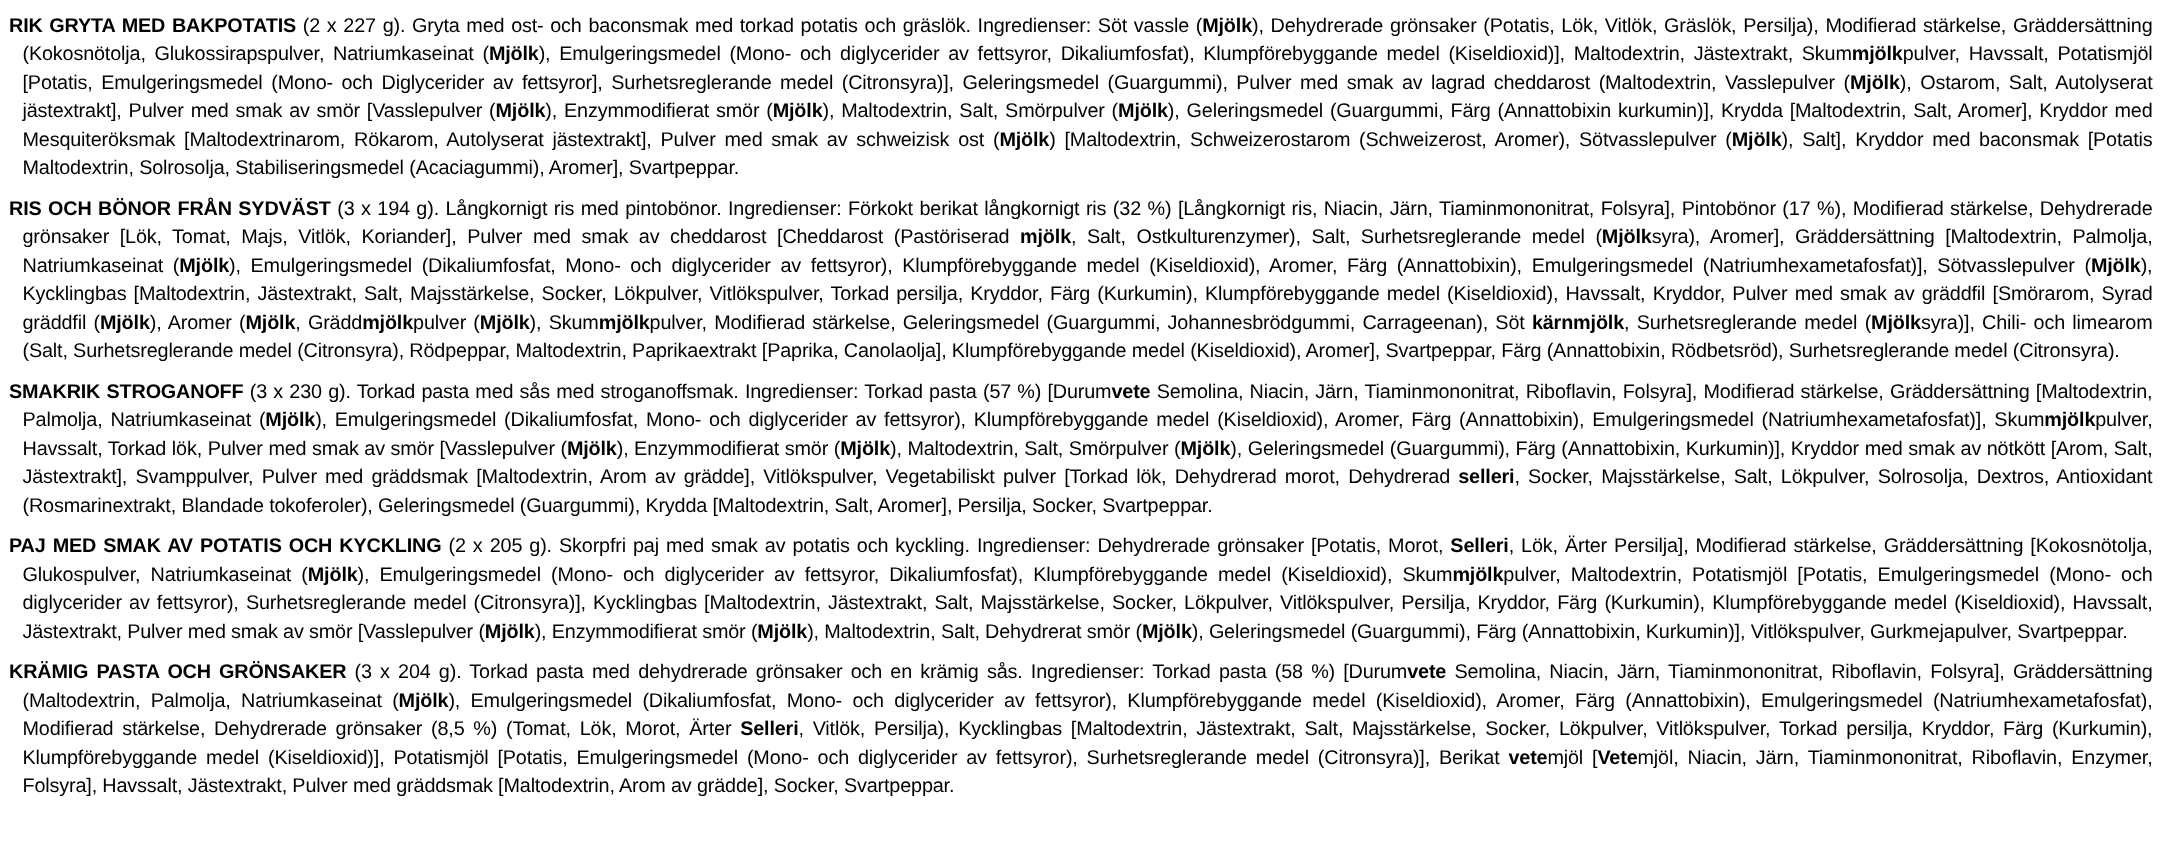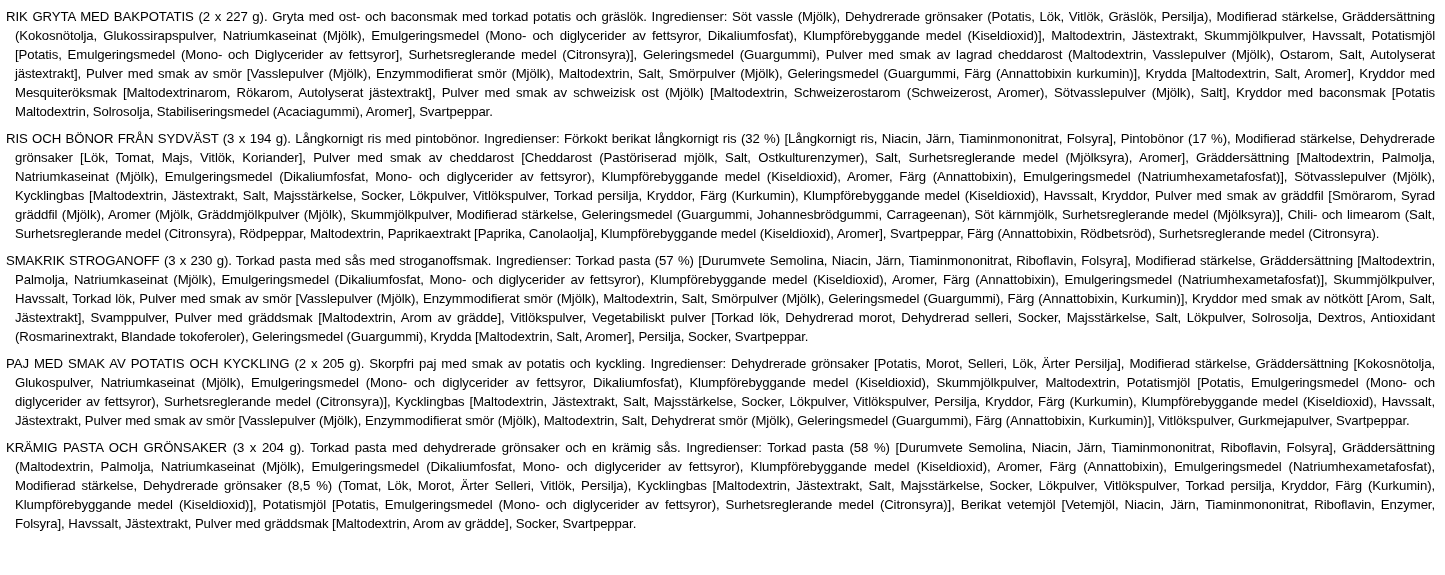--- a/index.html
+++ b/index.html
@@ -22,21 +22,21 @@
     letter-spacing: -0.1px;
     color: #000000;
     text-align: justify;
   }
   .product {
     margin: 0 0 8px 0;
     padding-left: 9px;
     text-indent: -9px;
   }
   .product b {
-    font-weight: normal;
+    font-weight: bold;
   }
 </style>
 </head>
 <body>
 
 <main class="doc">
   <div id="paragraphs">
       <p class="product"><b>RIK GRYTA MED BAKPOTATIS</b><span> (2 x 227 g). Gryta med ost- och baconsmak med torkad potatis och gräslök. Ingredienser: Söt vassle (</span><b>Mjölk</b><span>), Dehydrerade grönsaker (Potatis, Lök, Vitlök, Gräslök, Persilja), Modifierad stärkelse, Gräddersättning (Kokosnötolja, Glukossirapspulver, Natriumkaseinat (</span><b>Mjölk</b><span>), Emulgeringsmedel (Mono- och diglycerider av fettsyror, Dikaliumfosfat), Klumpförebyggande medel (Kiseldioxid)], Maltodextrin, Jästextrakt, Skum</span><b>mjölk</b><span>pulver, Havssalt, Potatismjöl [Potatis, Emulgeringsmedel (Mono- och Diglycerider av fettsyror], Surhetsreglerande medel (Citronsyra)], Geleringsmedel (Guargummi), Pulver med smak av lagrad cheddarost (Maltodextrin, Vasslepulver (</span><b>Mjölk</b><span>), Ostarom, Salt, Autolyserat jästextrakt], Pulver med smak av smör [Vasslepulver (</span><b>Mjölk</b><span>), Enzymmodifierat smör (</span><b>Mjölk</b><span>), Maltodextrin, Salt, Smörpulver (</span><b>Mjölk</b><span>), Geleringsmedel (Guargummi, Färg (Annattobixin kurkumin)], Krydda [Maltodextrin, Salt, Aromer], Kryddor med Mesquiteröksmak [Maltodextrinarom, Rökarom, Autolyserat jästextrakt], Pulver med smak av schweizisk ost (</span><b>Mjölk</b><span>) [Maltodextrin, Schweizerostarom (Schweizerost, Aromer), Sötvasslepulver (</span><b>Mjölk</b><span>), Salt], Kryddor med baconsmak [Potatis Maltodextrin, Solrosolja, Stabiliseringsmedel (Acaciagummi), Aromer], Svartpeppar.</span></p>
       <p class="product"><b>RIS OCH BÖNOR FRÅN SYDVÄST</b><span> (3 x 194 g). Långkornigt ris med pintobönor. Ingredienser: Förkokt berikat långkornigt ris (32 %) [Långkornigt ris, Niacin, Järn, Tiaminmononitrat, Folsyra], Pintobönor (17 %), Modifierad stärkelse, Dehydrerade grönsaker [Lök, Tomat, Majs, Vitlök, Koriander], Pulver med smak av cheddarost [Cheddarost (Pastöriserad </span><b>mjölk</b><span>, Salt, Ostkulturenzymer), Salt, Surhetsreglerande medel (</span><b>Mjölk</b><span>syra), Aromer], Gräddersättning [Maltodextrin, Palmolja, Natriumkaseinat (</span><b>Mjölk</b><span>), Emulgeringsmedel (Dikaliumfosfat, Mono- och diglycerider av fettsyror), Klumpförebyggande medel (Kiseldioxid), Aromer, Färg (Annattobixin), Emulgeringsmedel (Natriumhexametafosfat)], Sötvasslepulver (</span><b>Mjölk</b><span>), Kycklingbas [Maltodextrin, Jästextrakt, Salt, Majsstärkelse, Socker, Lökpulver, Vitlökspulver, Torkad persilja, Kryddor, Färg (Kurkumin), Klumpförebyggande medel (Kiseldioxid), Havssalt, Kryddor, Pulver med smak av gräddfil [Smörarom, Syrad gräddfil (</span><b>Mjölk</b><span>), Aromer (</span><b>Mjölk</b><span>, Grädd</span><b>mjölk</b><span>pulver (</span><b>Mjölk</b><span>), Skum</span><b>mjölk</b><span>pulver, Modifierad stärkelse, Geleringsmedel (Guargummi, Johannesbrödgummi, Carrageenan), Söt </span><b>kärnmjölk</b><span>, Surhetsreglerande medel (</span><b>Mjölk</b><span>syra)], Chili- och limearom (Salt, Surhetsreglerande medel (Citronsyra), Rödpeppar, Maltodextrin, Paprikaextrakt [Paprika, Canolaolja], Klumpförebyggande medel (Kiseldioxid), Aromer], Svartpeppar, Färg (Annattobixin, Rödbetsröd), Surhetsreglerande medel (Citronsyra).</span></p>
       <p class="product"><b>SMAKRIK STROGANOFF</b><span> (3 x 230 g). Torkad pasta med sås med stroganoffsmak. Ingredienser: Torkad pasta (57 %) [Durum</span><b>vete</b><span> Semolina, Niacin, Järn, Tiaminmononitrat, Riboflavin, Folsyra], Modifierad stärkelse, Gräddersättning [Maltodextrin, Palmolja, Natriumkaseinat (</span><b>Mjölk</b><span>), Emulgeringsmedel (Dikaliumfosfat, Mono- och diglycerider av fettsyror), Klumpförebyggande medel (Kiseldioxid), Aromer, Färg (Annattobixin), Emulgeringsmedel (Natriumhexametafosfat)], Skum</span><b>mjölk</b><span>pulver, Havssalt, Torkad lök, Pulver med smak av smör [Vasslepulver (</span><b>Mjölk</b><span>), Enzymmodifierat smör (</span><b>Mjölk</b><span>), Maltodextrin, Salt, Smörpulver (</span><b>Mjölk</b><span>), Geleringsmedel (Guargummi), Färg (Annattobixin, Kurkumin)], Kryddor med smak av nötkött [Arom, Salt, Jästextrakt], Svamppulver, Pulver med gräddsmak [Maltodextrin, Arom av grädde], Vitlökspulver, Vegetabiliskt pulver [Torkad lök, Dehydrerad morot, Dehydrerad </span><b>selleri</b><span>, Socker, Majsstärkelse, Salt, Lökpulver, Solrosolja, Dextros, Antioxidant (Rosmarinextrakt, Blandade tokoferoler), Geleringsmedel (Guargummi), Krydda [Maltodextrin, Salt, Aromer], Persilja, Socker, Svartpeppar.</span></p>

